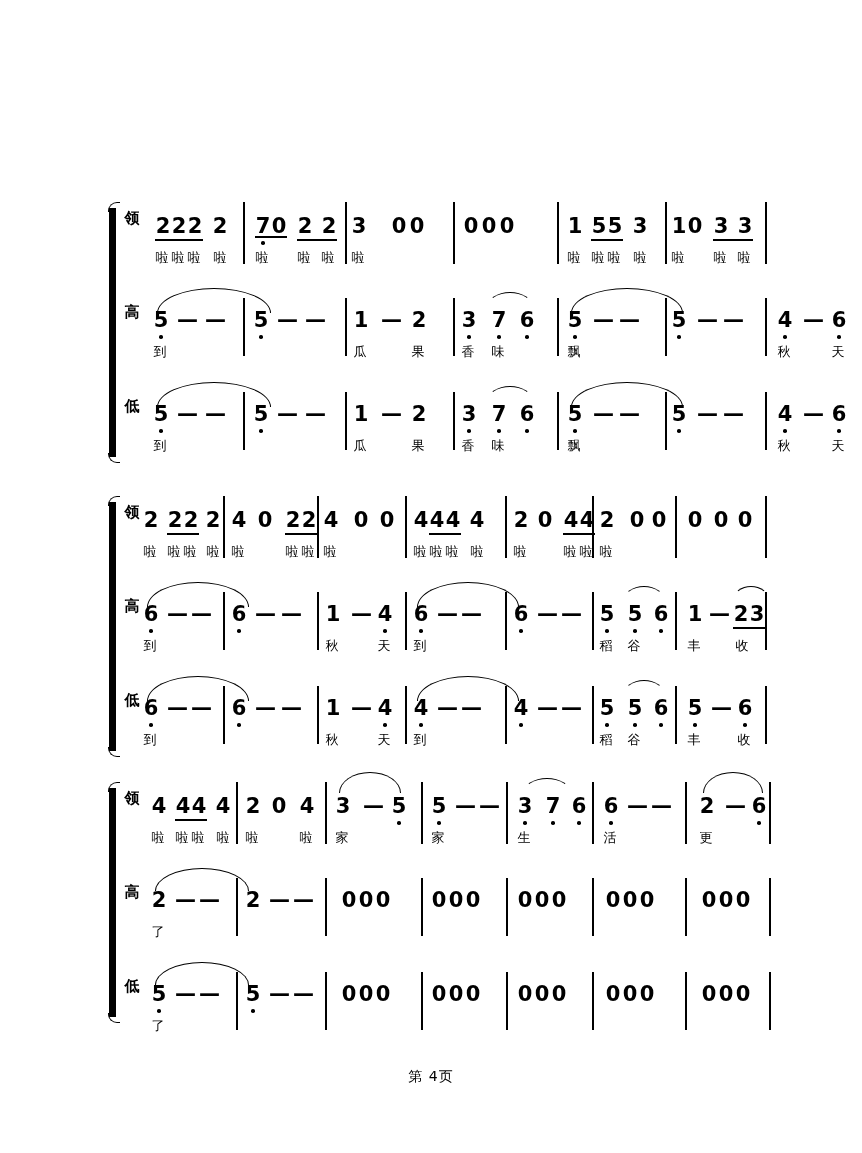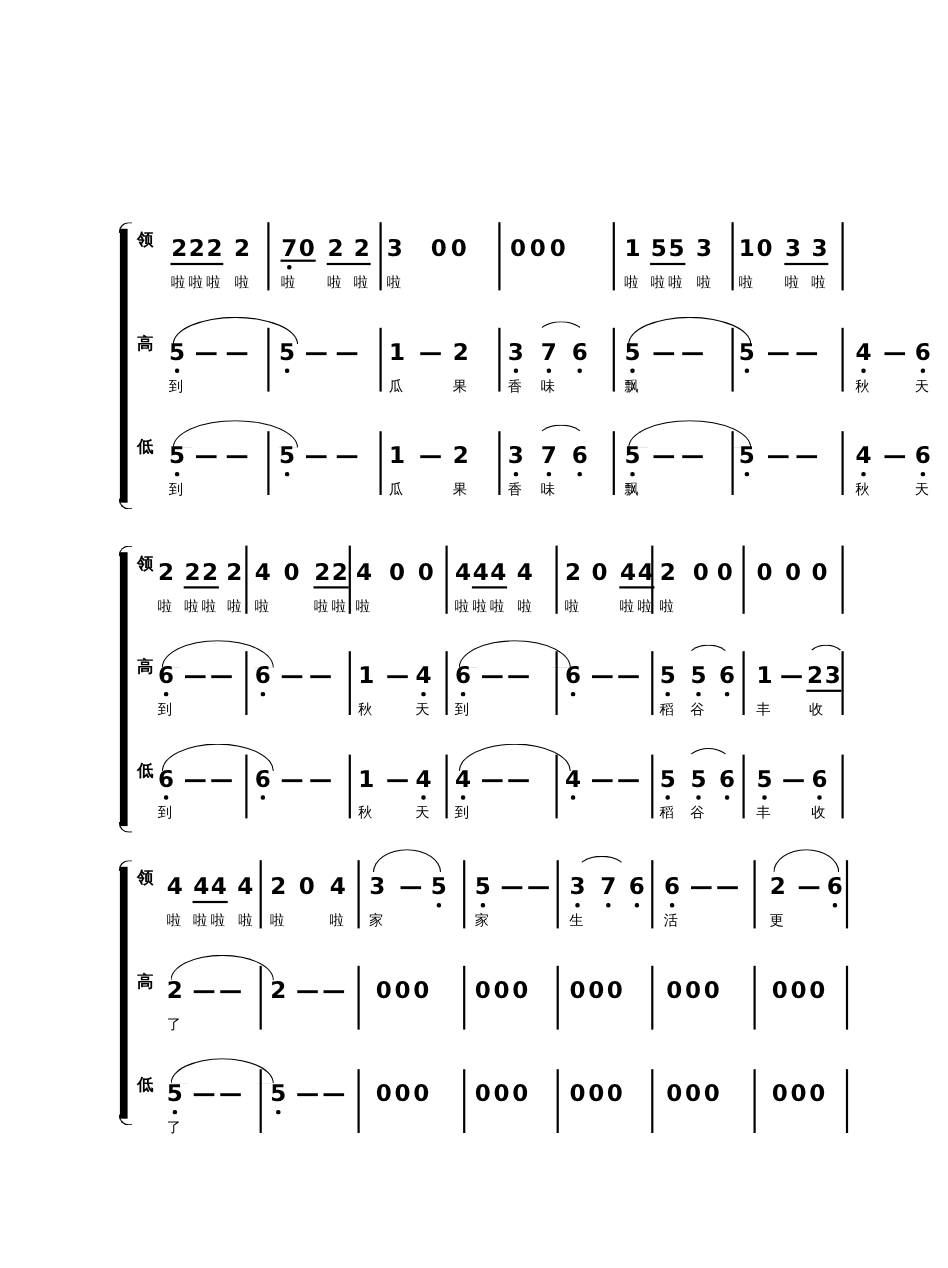--- a/index.html
+++ b/index.html
@@ -706,14 +706,15 @@
       <div class="note" style="left:500px;width:16px;">0</div>
       <div class="note" style="left:517px;width:16px;">0</div>
       <div class="note" style="left:534px;width:16px;">0</div>
 
       <div class="note" style="left:596px;width:16px;">0</div>
       <div class="note" style="left:613px;width:16px;">0</div>
       <div class="note" style="left:630px;width:16px;">0</div>
     </div>
   </div>
 
+  <div class="footer">第 4页</div>
 
 </div>
 
 </body></html>

